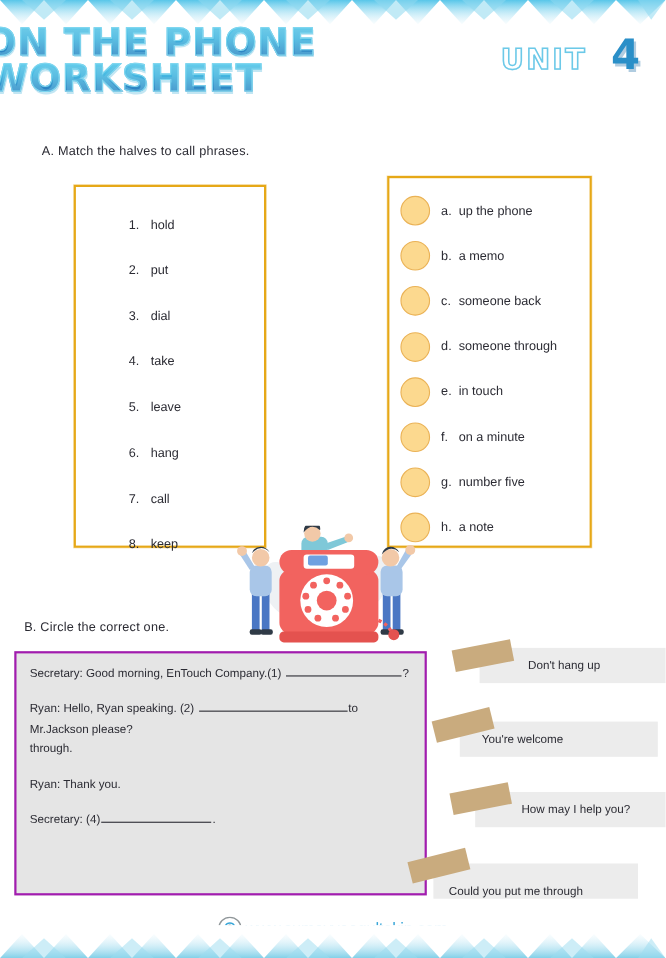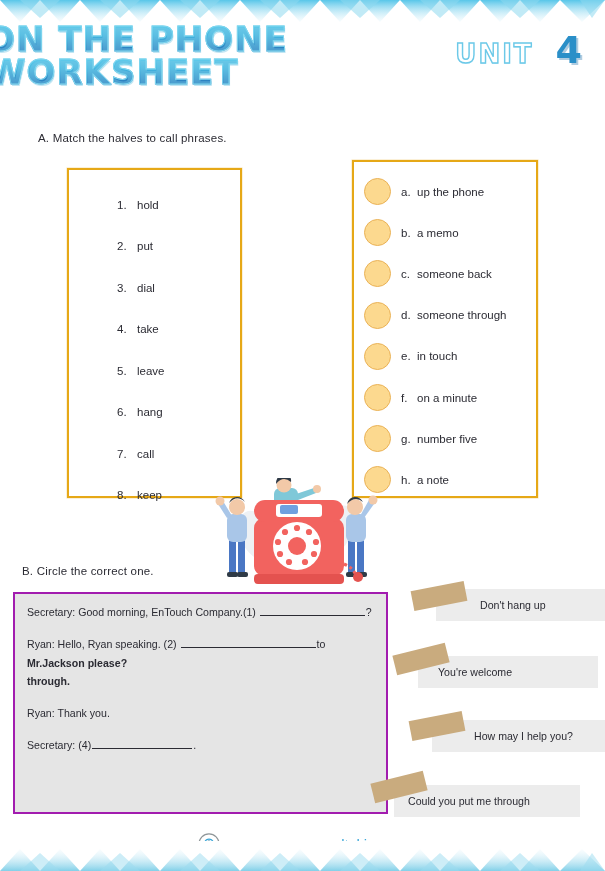--- a/index.html
+++ b/index.html
@@ -185,21 +185,20 @@
   }
   .dialogue-line {
     font-size: 10.6px;
     color: #2b2b33;
     line-height: 1.35;
     margin: 0 0 18px 0;
     white-space: nowrap;
   }
   .dialogue-line.cont {
     margin-top: -14px;
-    font-weight: bold;
   }
   .blank {
     display: inline-block;
     border-bottom: 1px solid #2b2b33;
     vertical-align: baseline;
     margin: 0 1px;
   }
   .blank.w1 { width: 105px; }
   .blank.w2 { width: 135px; }
   .blank.w3 { width: 110px; }
@@ -224,21 +223,21 @@
     background: #c9ab7e;
     z-index: 3;
   }
 
   #card-1 { left: 436px; top: 589px; width: 168px; padding-left: 44px; }
   #card-1 .tape { left: -24px; top: -3px; transform: rotate(-11deg); }
   #card-2 { left: 418px; top: 656px; width: 160px; padding-left: 20px; }
   #card-2 .tape { left: -24px; top: -7px; transform: rotate(-14deg); }
   #card-3 { left: 432px; top: 720px; width: 172px; padding-left: 42px; }
   #card-3 .tape { left: -22px; top: -4px; transform: rotate(-11deg); }
-  #card-4 { left: 394px; top: 785px; width: 172px; padding-left: 14px; }
+  #card-4 { left: 394px; top: 785px; width: 172px; padding-left: 14px; align-items: flex-end; }
   #card-4 .tape { left: -22px; top: -8px; transform: rotate(-14deg); }
 
   
   #footer {
     position: absolute;
     left: 0;
     top: 833px;
     width: 605px;
     display: flex;
     align-items: center;

